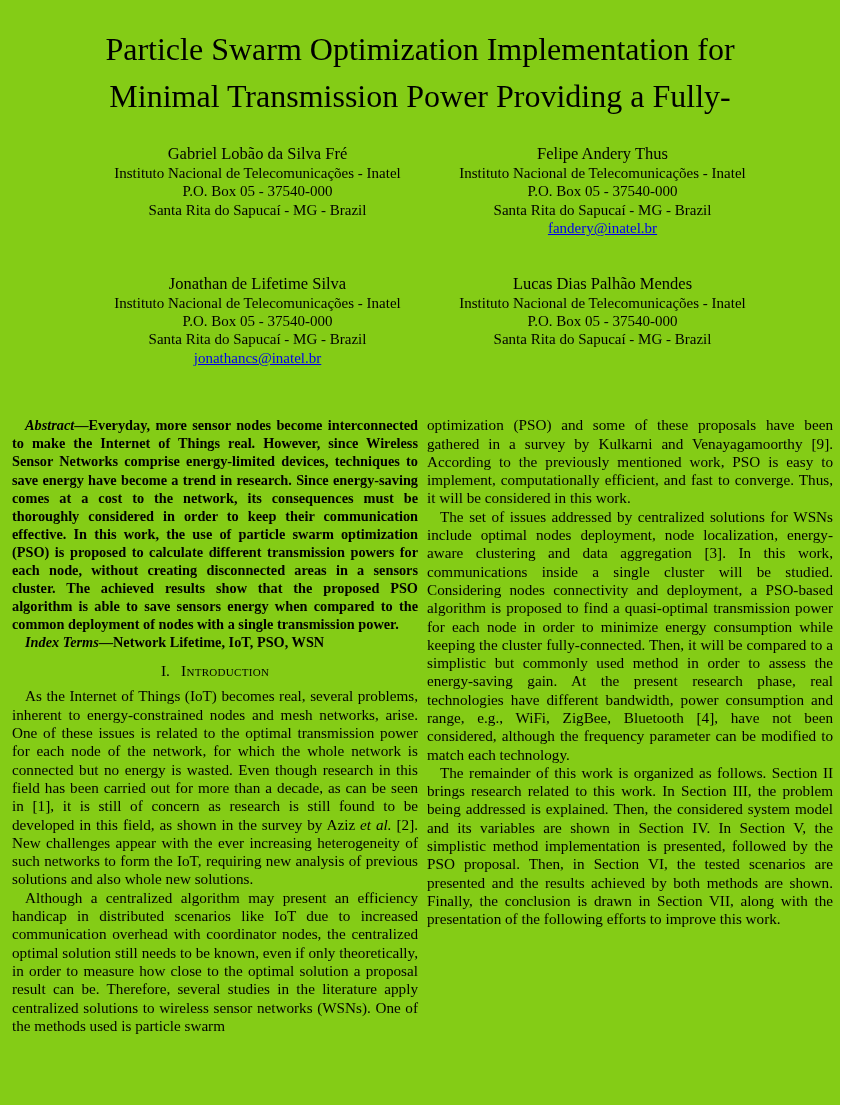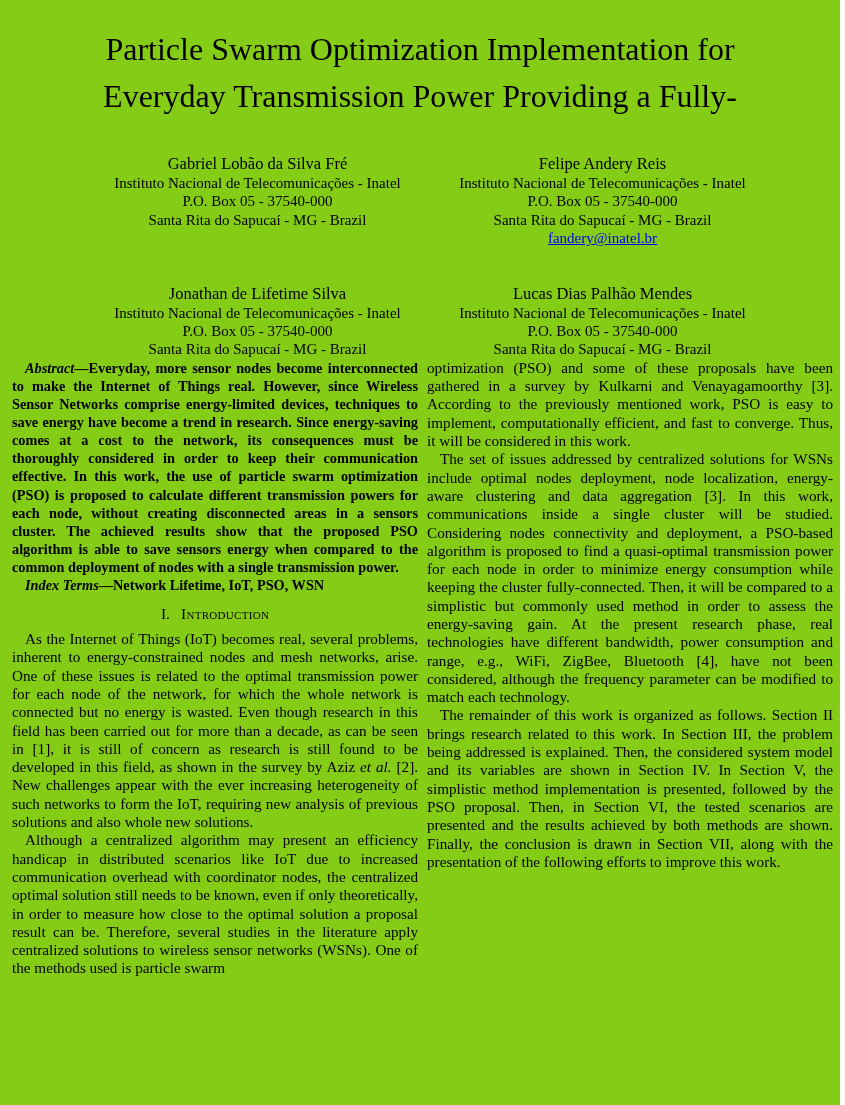--- a/index.html
+++ b/index.html
@@ -14,36 +14,37 @@
   }
   .paper-title {
     margin-top: 26px;
     text-align: center;
     font-size: 32px;
     line-height: 47px;
     font-weight: 400;
   }
   .authors-grid {
     margin-left: 85px;
-    margin-top: 34px;
+    margin-top: 24px;
     width: 690px;
     display: grid;
     grid-template-columns: 345px 345px;
     row-gap: 36px;
   }
   .author-block { text-align: center; }
   .author-name { font-size: 16.5px; line-height: 20px; }
   .author-line { font-size: 15px; line-height: 18.4px; }
   .author-email a, a.email {
     color: #0000EE;
     text-decoration: underline;
     cursor: pointer;
   }
   .columns {
     display: flex;
+    margin-top: 49px;
     padding-left: 12px;
     gap: 9px;
   }
   .col { width: 406px; }
   .para {
     font-size: 15.2px;
     line-height: 18.3px;
     text-align: justify;
     text-indent: 13px;
     margin: 0;
@@ -68,45 +69,46 @@
   .section-title-sc { font-variant: small-caps; letter-spacing: 0.3px; }
   .italic { font-style: italic; }
 </style>
 </head>
 <body>
 
 <div class="page">
 
   <div class="paper-title">
     <div>Particle Swarm Optimization Implementation for</div>
-    <div>Everyday Transmission Power Providing a Fully-</div>
+    <div>Minimal Transmission Power Providing a Fully-</div>
   </div>
 
   <div class="authors-grid">
 
     <div class="author-block">
       <div class="author-name">Gabriel Lobão da Silva Fré</div>
       <div class="author-line">Instituto Nacional de Telecomunicações - Inatel</div>
       <div class="author-line">P.O. Box 05 - 37540-000</div>
       <div class="author-line">Santa Rita do Sapucaí - MG - Brazil</div>
     </div>
 
     <div class="author-block">
-      <div class="author-name">Felipe Andery Reis</div>
+      <div class="author-name">Felipe Andery Thus</div>
       <div class="author-line">Instituto Nacional de Telecomunicações - Inatel</div>
       <div class="author-line">P.O. Box 05 - 37540-000</div>
       <div class="author-line">Santa Rita do Sapucaí - MG - Brazil</div>
       <div class="author-line author-email"><a class="email">fandery@inatel.br</a></div>
     </div>
 
     <div class="author-block">
       <div class="author-name">Jonathan de Lifetime Silva</div>
       <div class="author-line">Instituto Nacional de Telecomunicações - Inatel</div>
       <div class="author-line">P.O. Box 05 - 37540-000</div>
       <div class="author-line">Santa Rita do Sapucaí - MG - Brazil</div>
+      <div class="author-line author-email"><a class="email">jonathancs@inatel.br</a></div>
     </div>
 
     <div class="author-block">
       <div class="author-name">Lucas Dias Palhão Mendes</div>
       <div class="author-line">Instituto Nacional de Telecomunicações - Inatel</div>
       <div class="author-line">P.O. Box 05 - 37540-000</div>
       <div class="author-line">Santa Rita do Sapucaí - MG - Brazil</div>
     </div>
 
   </div>
@@ -115,20 +117,20 @@
 
     <div class="col">
       <p class="abstract-para"><span class="abstract-label">Abstract</span><span>—Everyday, more sensor nodes become interconnected to make the Internet of Things real. However, since Wireless Sensor Networks comprise energy-limited devices, techniques to save energy have become a trend in research. Since energy-saving comes at a cost to the network, its consequences must be thoroughly considered in order to keep their communication effective. In this work, the use of particle swarm optimization (PSO) is proposed to calculate different transmission powers for each node, without creating disconnected areas in a sensors cluster. The achieved results show that the proposed PSO algorithm is able to save sensors energy when compared to the common deployment of nodes with a single transmission power.</span></p>
       <p class="index-para"><span class="index-label">Index Terms</span><span>—Network Lifetime, IoT, PSO, WSN</span></p>
       <div class="section-heading"><span class="section-number">I.</span><span class="section-title-sc">Introduction</span></div>
       <p class="para"><span>As the Internet of Things (IoT) becomes real, several problems, inherent to energy-constrained nodes and mesh networks, arise. One of these issues is related to the optimal transmission power for each node of the network, for which the whole network is connected but no energy is wasted. Even though research in this field has been carried out for more than a decade, as can be seen in [1], it is still of concern as research is still found to be developed in this field, as shown in the survey by Aziz </span><span class="italic">et al.</span><span> [2]. New challenges appear with the ever increasing heterogeneity of such networks to form the IoT, requiring new analysis of previous solutions and also whole new solutions.</span></p>
       <p class="para">Although a centralized algorithm may present an efficiency handicap in distributed scenarios like IoT due to increased communication overhead with coordinator nodes, the centralized optimal solution still needs to be known, even if only theoretically, in order to measure how close to the optimal solution a proposal result can be. Therefore, several studies in the literature apply centralized solutions to wireless sensor networks (WSNs). One of the methods used is particle swarm</p>
     </div>
 
     <div class="col">
-      <p class="para no-indent">optimization (PSO) and some of these proposals have been gathered in a survey by Kulkarni and Venayagamoorthy [3]. According to the previously mentioned work, PSO is easy to implement, computationally efficient, and fast to converge. Thus, it will be considered in this work.</p>
+      <p class="para no-indent">optimization (PSO) and some of these proposals have been gathered in a survey by Kulkarni and Venayagamoorthy [9]. According to the previously mentioned work, PSO is easy to implement, computationally efficient, and fast to converge. Thus, it will be considered in this work.</p>
       <p class="para">The set of issues addressed by centralized solutions for WSNs include optimal nodes deployment, node localization, energy-aware clustering and data aggregation [3]. In this work, communications inside a single cluster will be studied. Considering nodes connectivity and deployment, a PSO-based algorithm is proposed to find a quasi-optimal transmission power for each node in order to minimize energy consumption while keeping the cluster fully-connected. Then, it will be compared to a simplistic but commonly used method in order to assess the energy-saving gain. At the present research phase, real technologies have different bandwidth, power consumption and range, e.g., WiFi, ZigBee, Bluetooth [4], have not been considered, although the frequency parameter can be modified to match each technology.</p>
       <p class="para">The remainder of this work is organized as follows. Section II brings research related to this work. In Section III, the problem being addressed is explained. Then, the considered system model and its variables are shown in Section IV. In Section V, the simplistic method implementation is presented, followed by the PSO proposal. Then, in Section VI, the tested scenarios are presented and the results achieved by both methods are shown. Finally, the conclusion is drawn in Section VII, along with the presentation of the following efforts to improve this work.</p>
     </div>
 
   </div>
 
 </div>
 
 </body></html>

